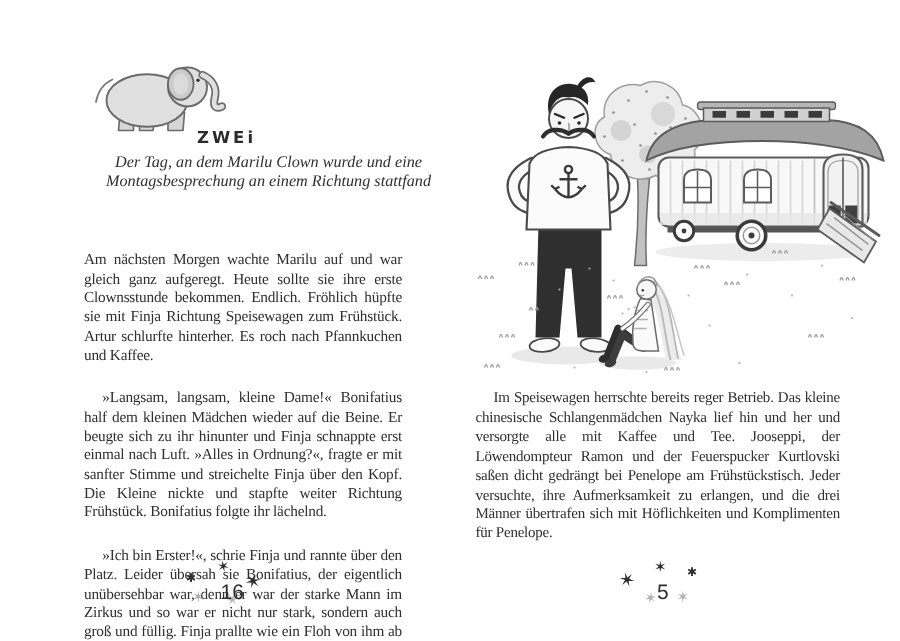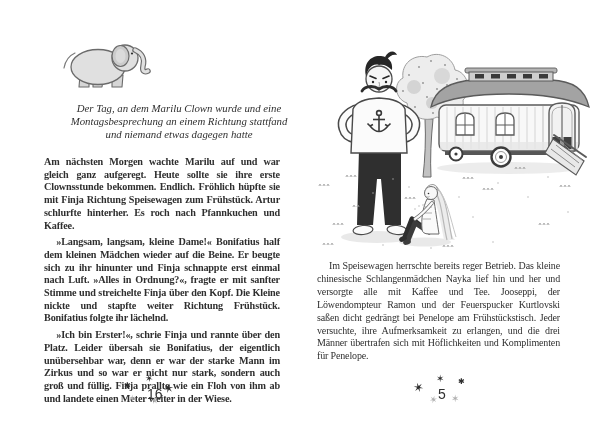--- a/index.html
+++ b/index.html
@@ -12,21 +12,21 @@
   .elephant-svg{position:absolute;left:22px;top:2px;width:90px;height:47px;}
   .chapter-label{
     position:absolute;left:0;top:45px;width:222px;text-align:center;
     font-family:"DejaVu Sans","Liberation Sans",sans-serif;
     font-weight:700;font-size:11px;letter-spacing:2px;color:#2b2b2b;
   }
   .subtitle{position:absolute;left:17px;top:62px;width:244px;text-align:center;
     font-style:italic;font-size:10.8px;line-height:13.2px;color:#2f2f2f;}
   .body-text{position:absolute;left:0;top:112px;width:244px;text-align:justify;
     font-size:10.2px;line-height:12.7px;letter-spacing:-0.15px;}
-  .body-text p{margin:4px;text-indent:1.2em;font-weight:bold;}
+  .body-text p{margin:16px;text-indent:1.2em;}
   .body-text p.first{text-indent:0;}
   
   .scene-svg{position:absolute;left:313px;top:27px;width:277px;height:232px;}
   .body-text-right{position:absolute;left:317px;top:260px;width:243px;text-align:justify;
     font-size:10px;line-height:12.9px;letter-spacing:-0.15px;}
   .body-text-right p{margin:0;text-indent:1.2em;}
   
   .ornament{position:absolute;width:70px;height:36px;}
   .st{position:absolute;line-height:1;color:#2e2e2e;font-family:"DejaVu Sans",sans-serif;}
   .gy{color:#b0b0b0;}
@@ -47,25 +47,25 @@
       <path d="M 50 35 L 50 45 L 60 45 L 61 33 Z" fill="#d6d6d6" stroke="#6b6b6b" stroke-width="1.1" stroke-linejoin="round"></path>
       <ellipse cx="36" cy="25" rx="27" ry="17.5" fill="#e0e0e0" stroke="#6b6b6b" stroke-width="1.3"></ellipse>
       <circle cx="63" cy="16" r="13" fill="#e0e0e0" stroke="#6b6b6b" stroke-width="1.3"></circle>
       <path d="M 73 8 C 80 11 83 17 81 24 C 80 29 82 31 86 29" fill="none" stroke="#6b6b6b" stroke-width="5.5" stroke-linecap="round"></path>
       <path d="M 73 8 C 80 11 83 17 81 24 C 80 29 82 31 86 29" fill="none" stroke="#e0e0e0" stroke-width="3.2" stroke-linecap="round"></path>
       <ellipse cx="58.5" cy="14" rx="8.5" ry="10.5" fill="#cbcbcb" stroke="#6b6b6b" stroke-width="1.2"></ellipse>
       <ellipse cx="58.5" cy="14" rx="5" ry="7" fill="#dbdbdb"></ellipse>
       <circle cx="70" cy="11.5" r="1.1" fill="#2e2e2e"></circle>
     </svg>
 
+    <div class="chapter-label">ZWEi</div>
 
     <div class="subtitle">
       <div>Der Tag, an dem Marilu Clown wurde und eine</div>
       <div>Montagsbesprechung an einem Richtung stattfand</div>
-      <div>und niemand etwas dagegen hatte</div>
     </div>
 
     <div class="body-text" lang="de">
       <p class="first">Am nächsten Morgen wachte Marilu auf und war gleich ganz aufgeregt. Heute sollte sie ihre erste Clownsstunde bekommen. Endlich. Fröhlich hüpfte sie mit Finja Richtung Speisewagen zum Frühstück. Artur schlurfte hinterher. Es roch nach Pfannkuchen und Kaffee.</p>
       <p>»Langsam, langsam, kleine Dame!« Bonifatius half dem kleinen Mädchen wieder auf die Beine. Er beugte sich zu ihr hinunter und Finja schnappte erst einmal nach Luft. »Alles in Ordnung?«, fragte er mit sanfter Stimme und streichelte Finja über den Kopf. Die Kleine nickte und stapfte weiter Richtung Frühstück. Bonifatius folgte ihr lächelnd.</p>
       <p>»Ich bin Erster!«, schrie Finja und rannte über den Platz. Leider übersah sie Bonifatius, der eigentlich unübersehbar war, denn er war der starke Mann im Zirkus und so war er nicht nur stark, sondern auch groß und füllig. Finja prallte wie ein Floh von ihm ab und landete einen Meter weiter in der Wiese.</p>
     </div>
   </div>
 
   <svg class="scene-svg" viewBox="0 0 277 232" aria-label="starker Mann mit Anker-T-Shirt vor Baum und Zirkuswagen, Mädchen sitzt im Gras">

